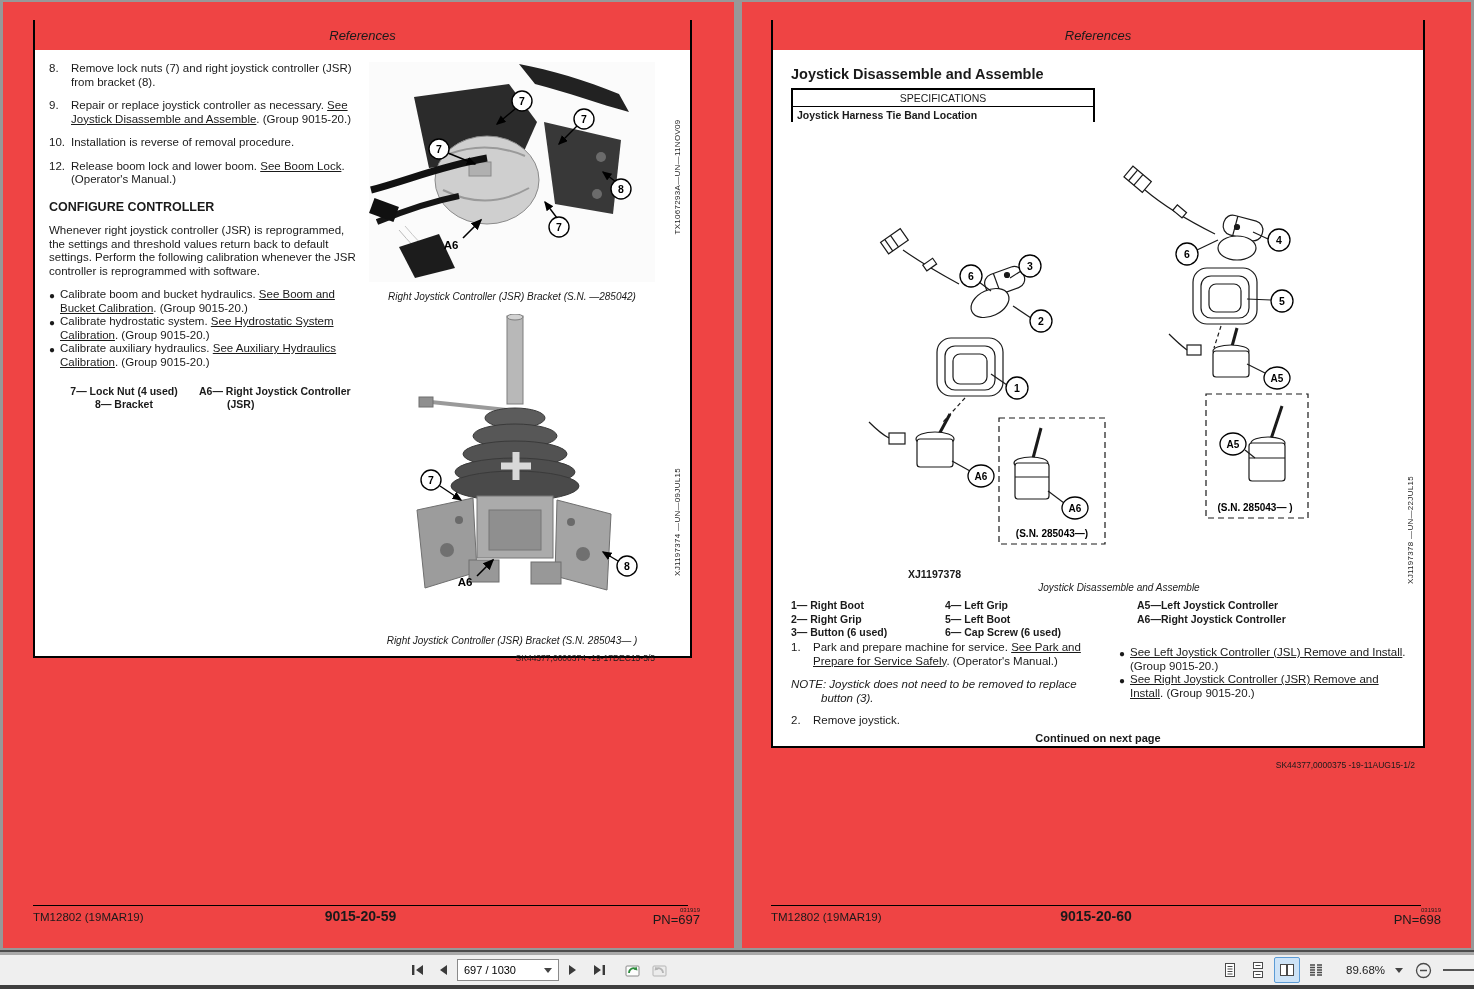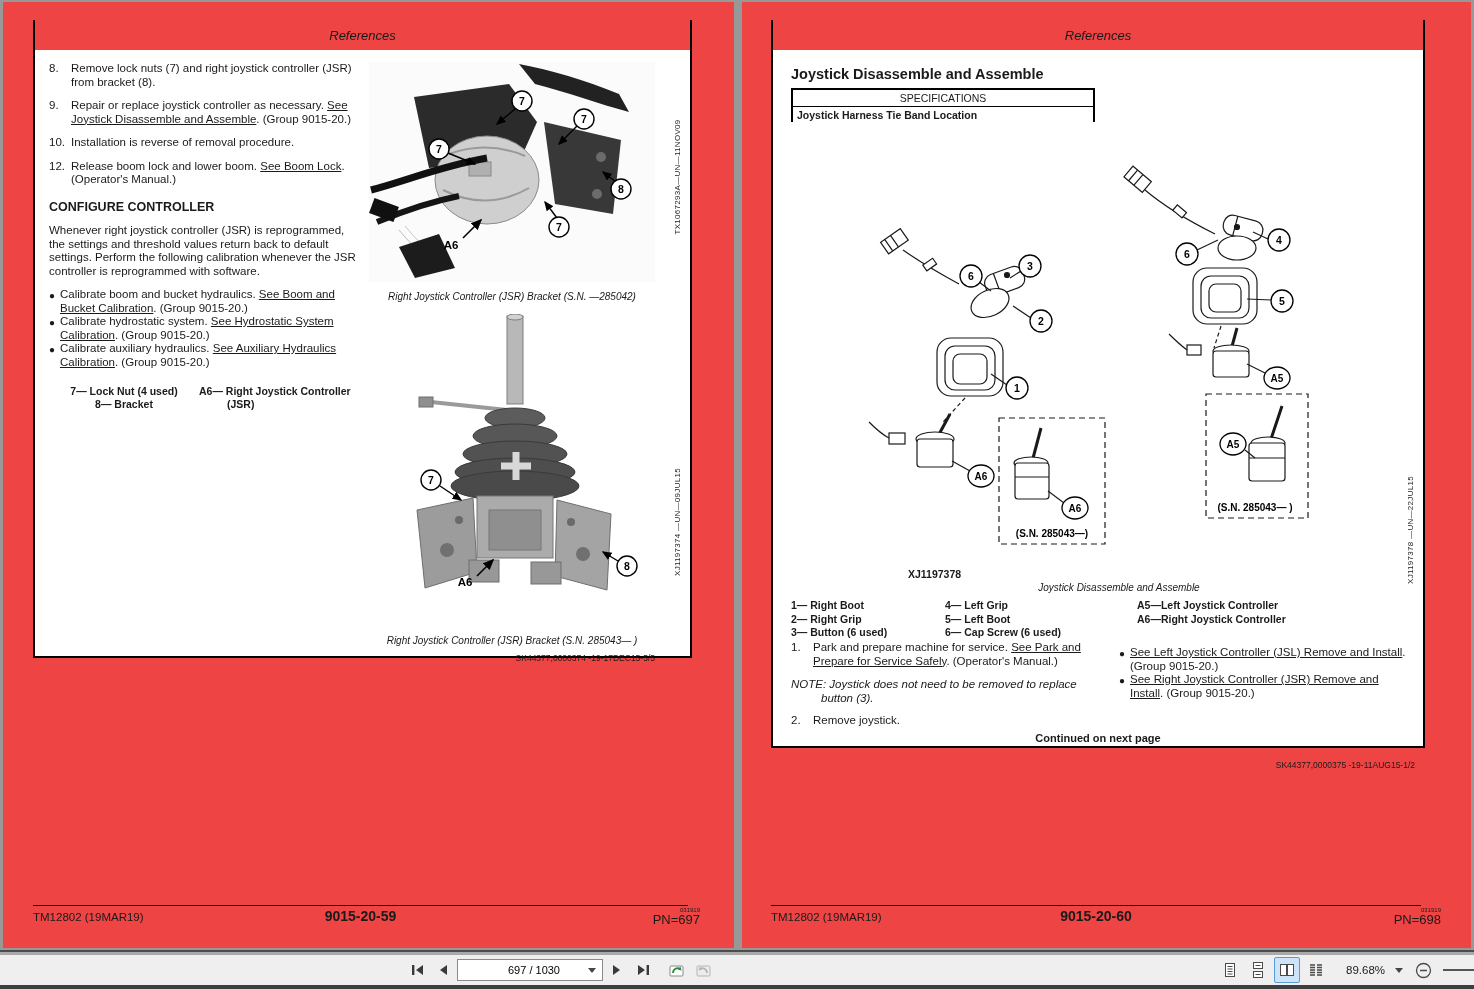--- a/index.html
+++ b/index.html
@@ -58,21 +58,21 @@
   .fright .pc{font-size:6px;}
   .fright .pn{font-size:13px;}
   
   .tb-wrap{position:absolute;bottom:0;left:0;width:100%;height:39px;}
   .tb-sep{height:2px;background:#4c4c4c;}
   .tb-sep2{height:3px;background:#a9a9a9;}
   .tb-bar{height:30px;background:#efefef;border-bottom:4px solid #3e3e3e;position:relative;}
   .tb-center{position:absolute;left:405px;top:0;height:30px;display:flex;align-items:center;gap:2px;}
   .tb-right{position:absolute;left:1218px;top:0;height:30px;display:flex;align-items:center;gap:4px;}
   .tbtn{width:24px;height:24px;display:flex;align-items:center;justify-content:center;border-radius:2px;}
-  .pginput{width:100px;height:20px;background:#fff;border:1px solid #8a8a8a;display:flex;align-items:center;padding-left:44px;}
+  .pginput{width:100px;height:20px;background:#fff;border:1px solid #8a8a8a;display:flex;align-items:center;}
   .pginput input{border:none;outline:none;width:78px;font-size:11px;padding-left:6px;
                  font-family:"Liberation Sans",sans-serif;background:transparent;}
   .caret{width:0;height:0;border-left:4px solid transparent;border-right:4px solid transparent;
          border-top:5px solid #444;}
   .viewbtn{width:24px;height:24px;display:flex;align-items:center;justify-content:center;border-radius:2px;}
   .viewbtn.sel{background:#cde3f7;border:1px solid #5b9bd5;}
   .zoomtxt{font-size:11.5px;color:#222;margin-left:14px;}
   .slider{position:relative;width:38px;height:12px;margin-left:4px;}
   .slider .track{position:absolute;top:5px;left:0;right:0;height:2px;background:#555;}
 </style>

